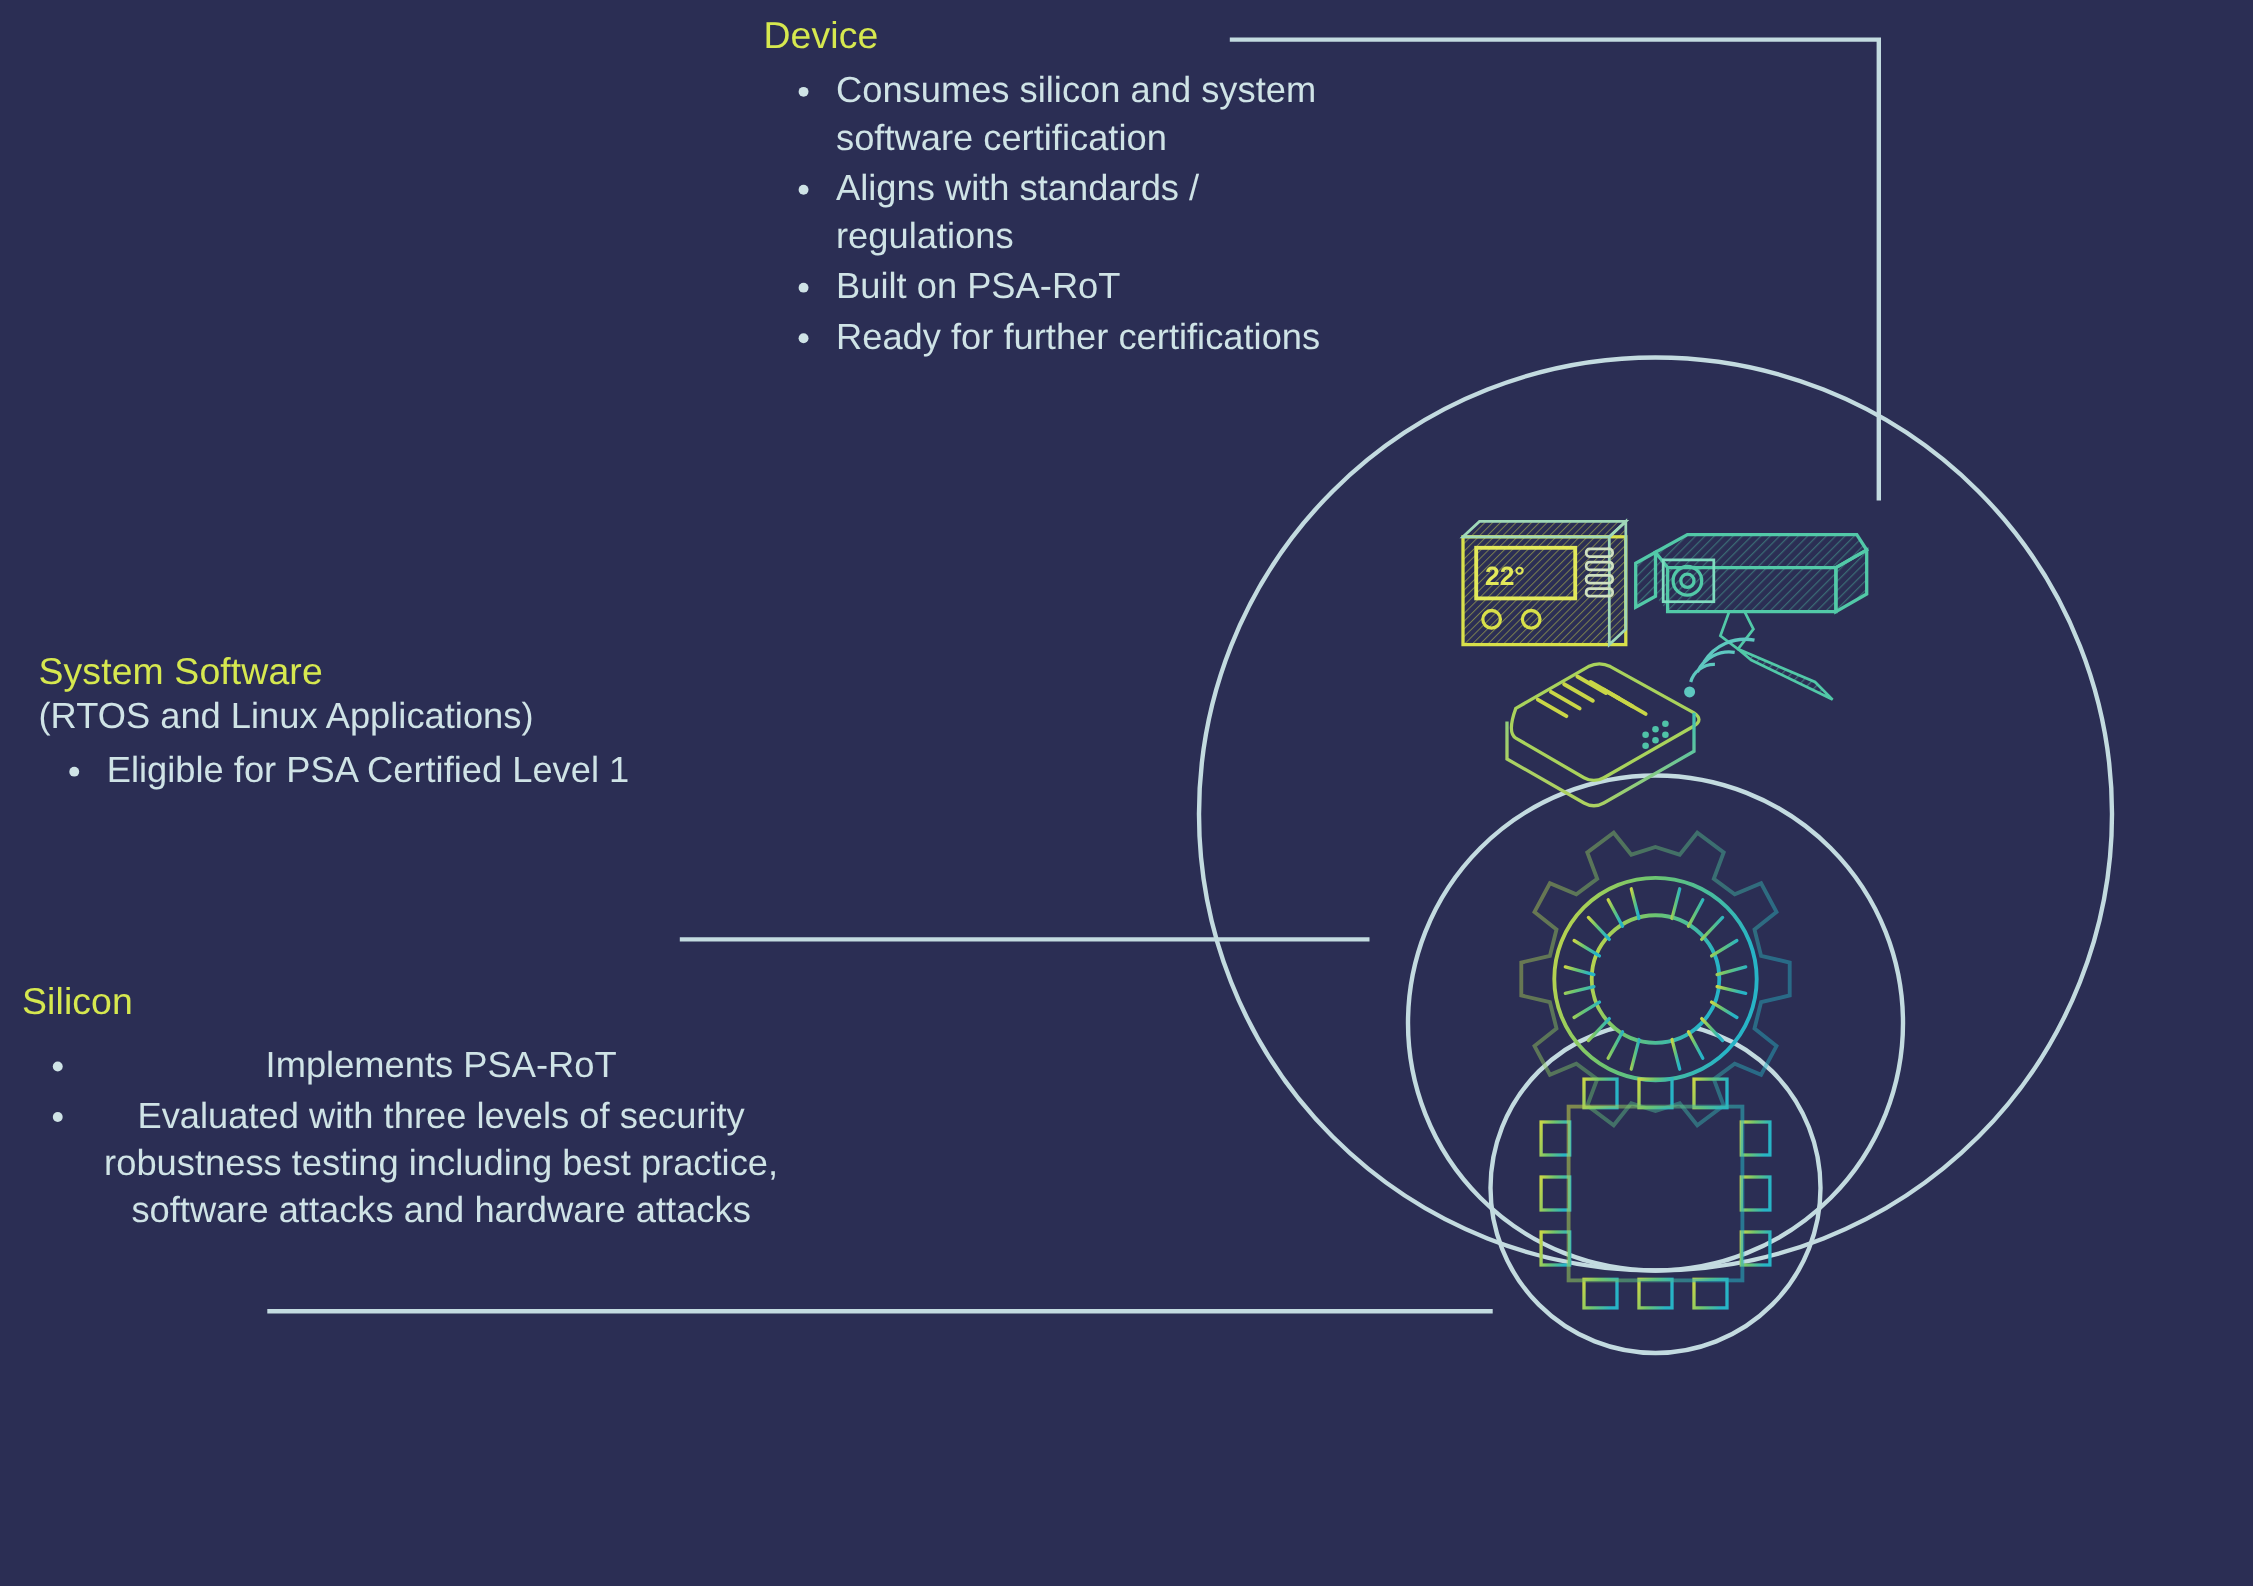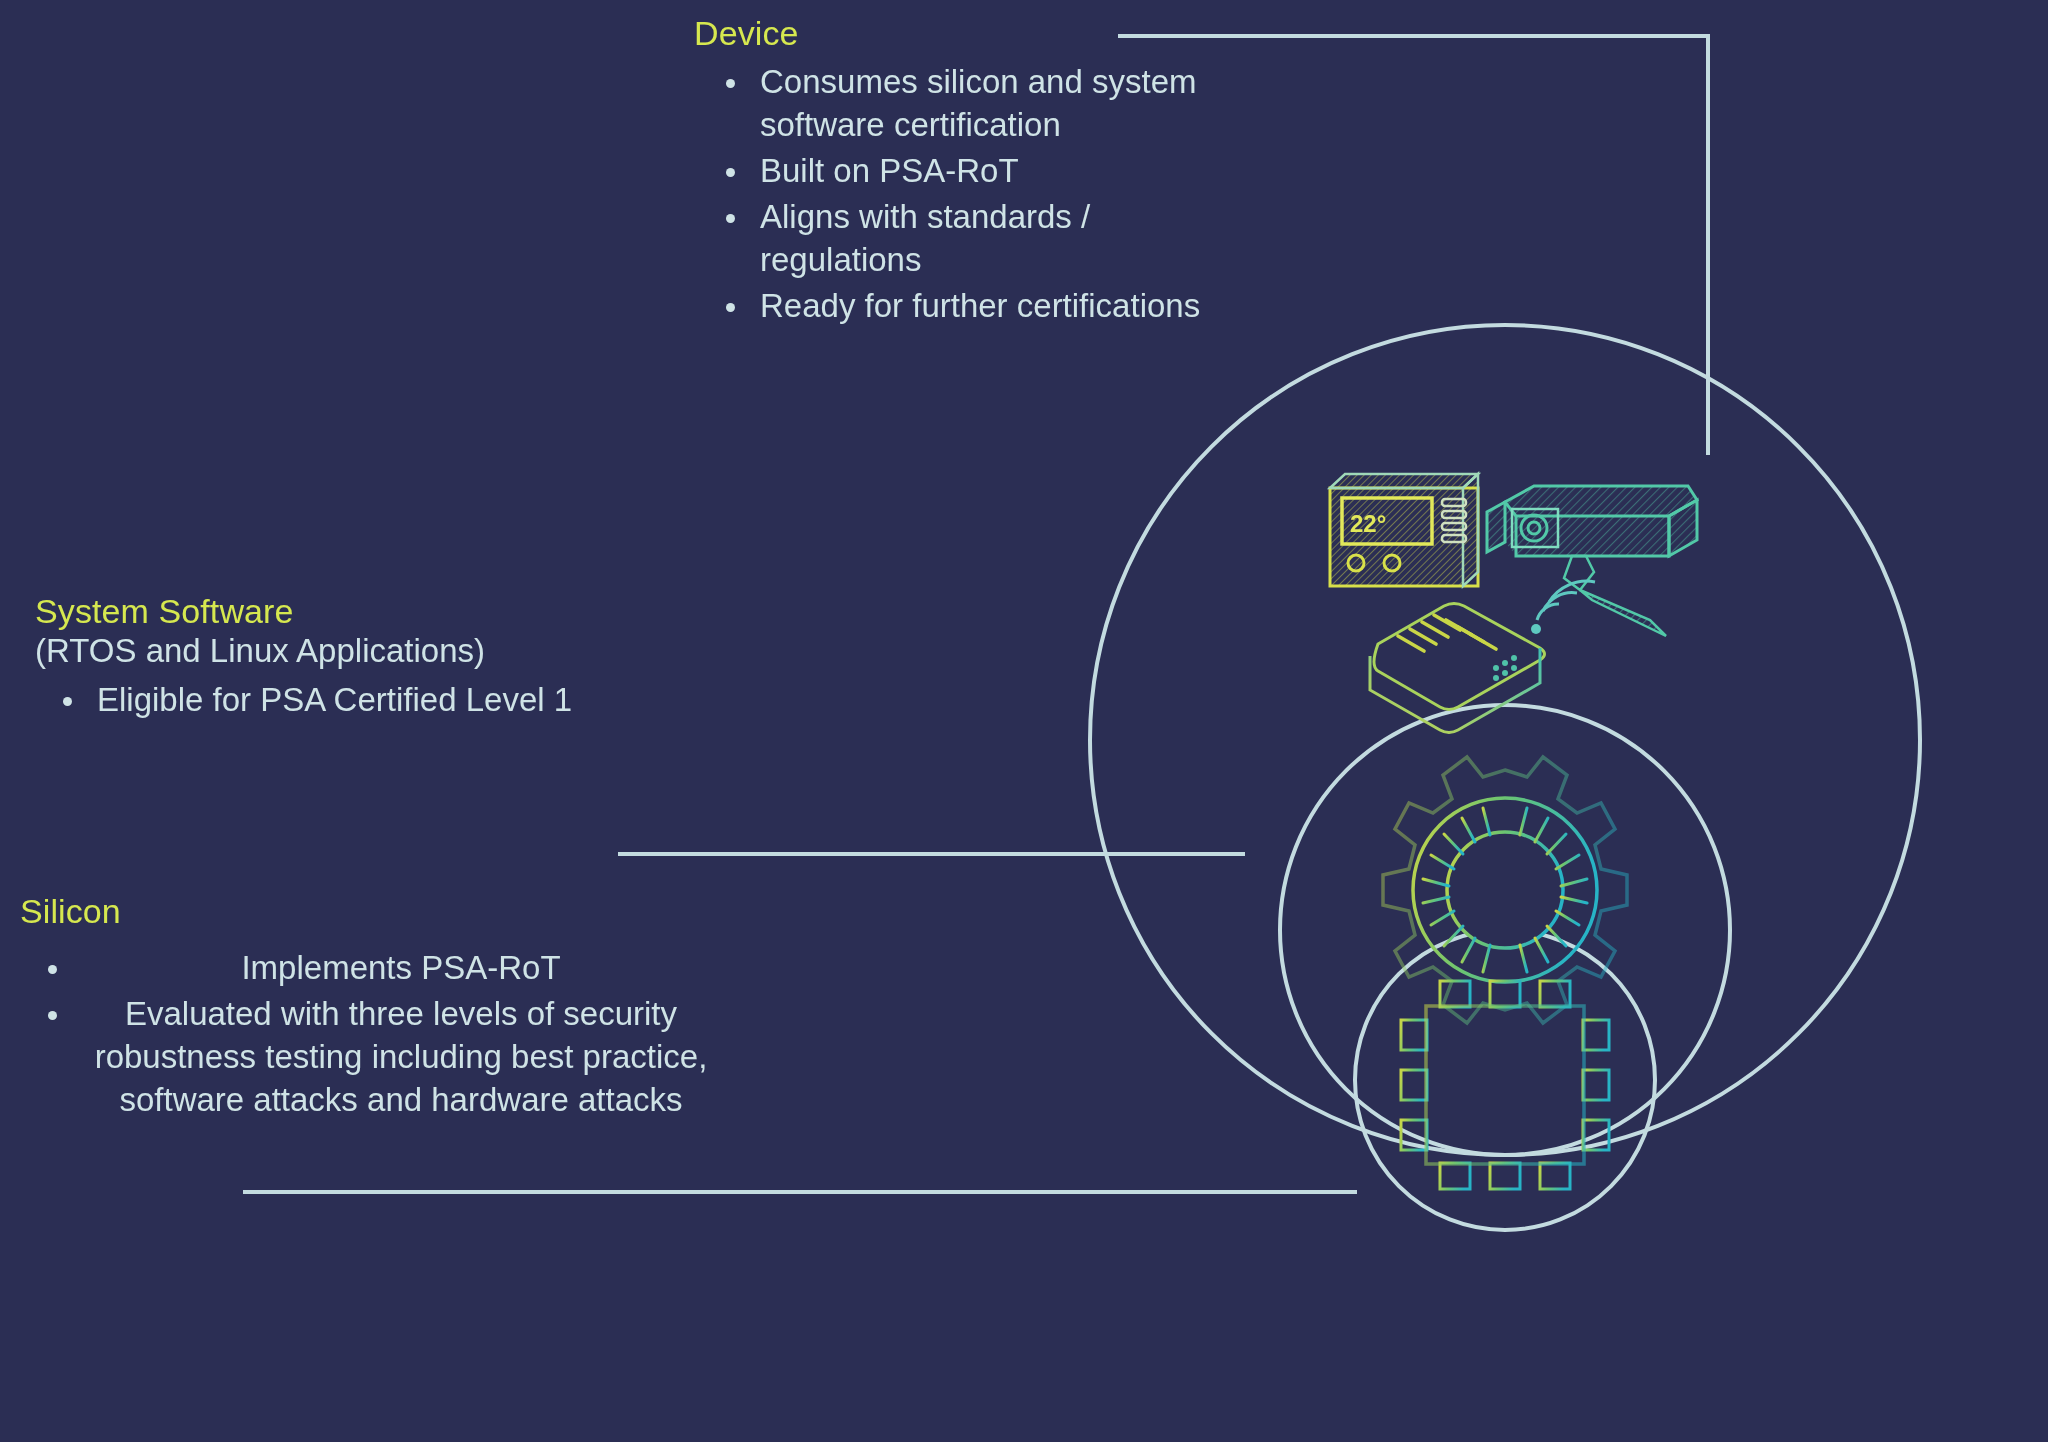--- a/index.html
+++ b/index.html
@@ -256,22 +256,22 @@
       <rect x="-79" y="-79" width="158" height="158" fill="url(#hatch)" opacity="0.55" stroke="url(#gradYT)" stroke-width="3.5"></rect>
     </g>
   </svg>
 
   <div class="txt-layer">
 
     <div class="block" id="device-block">
       <div class="heading">Device</div>
       <ul class="bullets">
         <li>Consumes silicon and system software certification</li>
+        <li>Aligns with standards / regulations</li>
         <li>Built on PSA-RoT</li>
-        <li>Aligns with standards / regulations</li>
         <li>Ready for further certifications</li>
       </ul>
     </div>
 
     <div class="block" id="syssw-block">
       <div class="heading">System Software</div>
       <div class="subheading">(RTOS and Linux Applications)</div>
       <ul class="bullets">
         <li>Eligible for PSA Certified Level 1</li>
       </ul>

